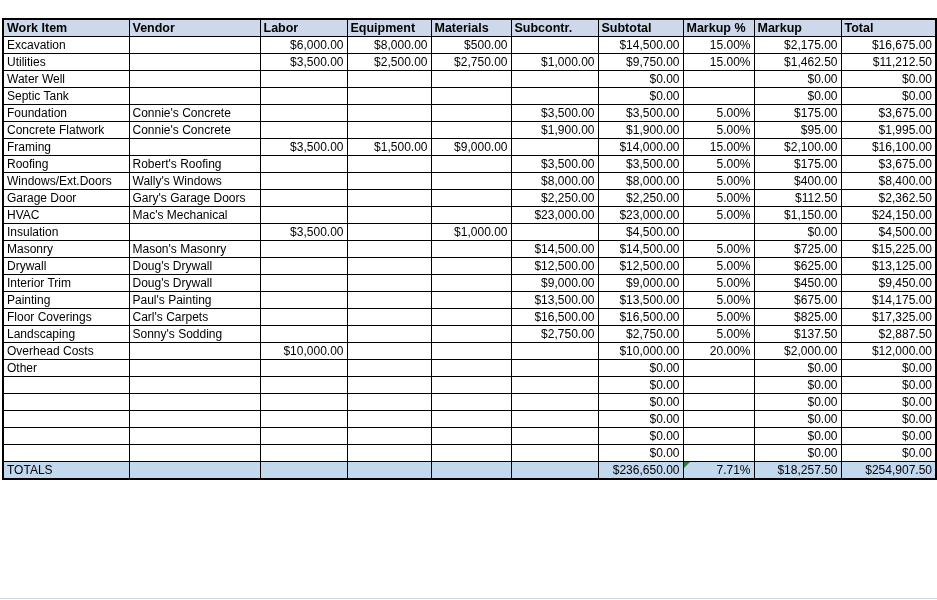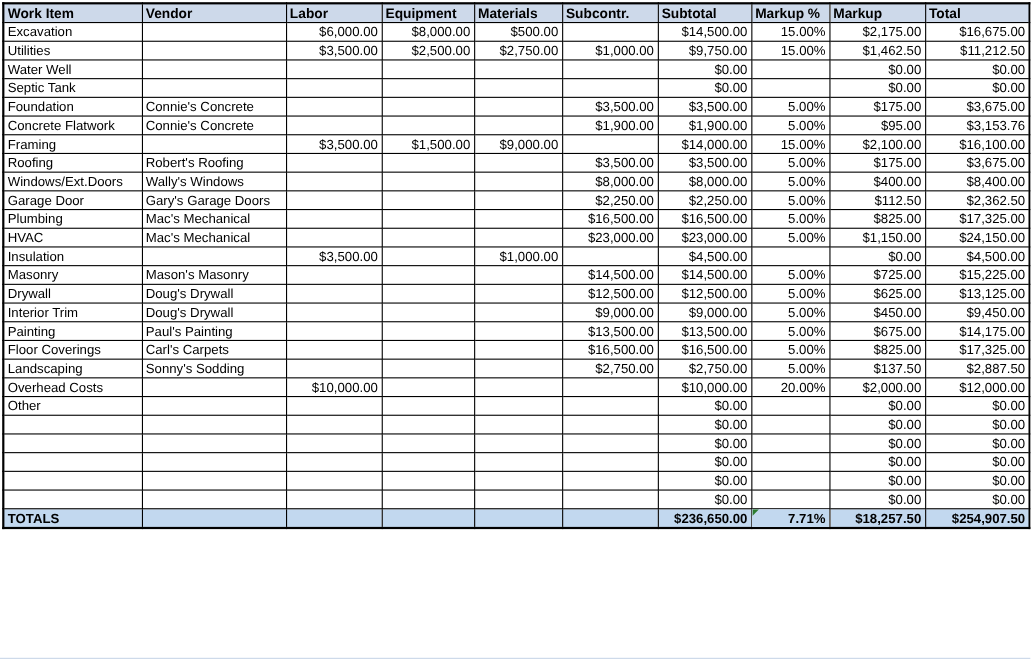--- a/index.html
+++ b/index.html
@@ -17,21 +17,21 @@
     font-family: "Liberation Sans", sans-serif;
   }
   .sheet {
     position: relative;
     width: 937px; height: 600px;
     background: #ffffff;
     overflow: hidden;
   }
   table.estimate {
     position: absolute;
-    left: 2px; top: 2px;
+    left: 2px; top: 18px;
     border-collapse: collapse;
     table-layout: fixed;
     border: 2px solid var(--grid);
   }
   th, td {
     border: 1px solid var(--grid);
     height: 17px;
     padding: 0 3px;
     font-size: 12px;
     line-height: 16px;
@@ -43,21 +43,21 @@
     background: var(--header-bg);
     font-weight: bold;
     text-align: left;
     font-size: 12.5px;
     height: 16px;
   }
   td.txt { text-align: left; }
   td.num { text-align: right; }
   tfoot td {
     background: var(--totals-bg);
-    font-weight: bold;
+    font-weight: normal;
     height: 16px;
   }
   tfoot td.flag-cell { position: relative; }
   .flag {
     position: absolute;
     top: 0; left: 0;
     width: 0; height: 0;
     border-top: 6px solid var(--flag);
     border-right: 6px solid transparent;
   }
@@ -163,21 +163,21 @@
         <tr>
           <td class="txt">Concrete Flatwork</td>
           <td class="txt">Connie's Concrete</td>
           <td class="num"></td>
           <td class="num"></td>
           <td class="num"></td>
           <td class="num">$1,900.00</td>
           <td class="num">$1,900.00</td>
           <td class="num">5.00%</td>
           <td class="num">$95.00</td>
-          <td class="num">$3,153.76</td>
+          <td class="num">$1,995.00</td>
         </tr>
         <tr>
           <td class="txt">Framing</td>
           <td class="txt"></td>
           <td class="num">$3,500.00</td>
           <td class="num">$1,500.00</td>
           <td class="num">$9,000.00</td>
           <td class="num"></td>
           <td class="num">$14,000.00</td>
           <td class="num">15.00%</td>
@@ -212,32 +212,20 @@
           <td class="txt">Garage Door</td>
           <td class="txt">Gary's Garage Doors</td>
           <td class="num"></td>
           <td class="num"></td>
           <td class="num"></td>
           <td class="num">$2,250.00</td>
           <td class="num">$2,250.00</td>
           <td class="num">5.00%</td>
           <td class="num">$112.50</td>
           <td class="num">$2,362.50</td>
-        </tr>
-        <tr>
-          <td class="txt">Plumbing</td>
-          <td class="txt">Mac's Mechanical</td>
-          <td class="num"></td>
-          <td class="num"></td>
-          <td class="num"></td>
-          <td class="num">$16,500.00</td>
-          <td class="num">$16,500.00</td>
-          <td class="num">5.00%</td>
-          <td class="num">$825.00</td>
-          <td class="num">$17,325.00</td>
         </tr>
         <tr>
           <td class="txt">HVAC</td>
           <td class="txt">Mac's Mechanical</td>
           <td class="num"></td>
           <td class="num"></td>
           <td class="num"></td>
           <td class="num">$23,000.00</td>
           <td class="num">$23,000.00</td>
           <td class="num">5.00%</td>

